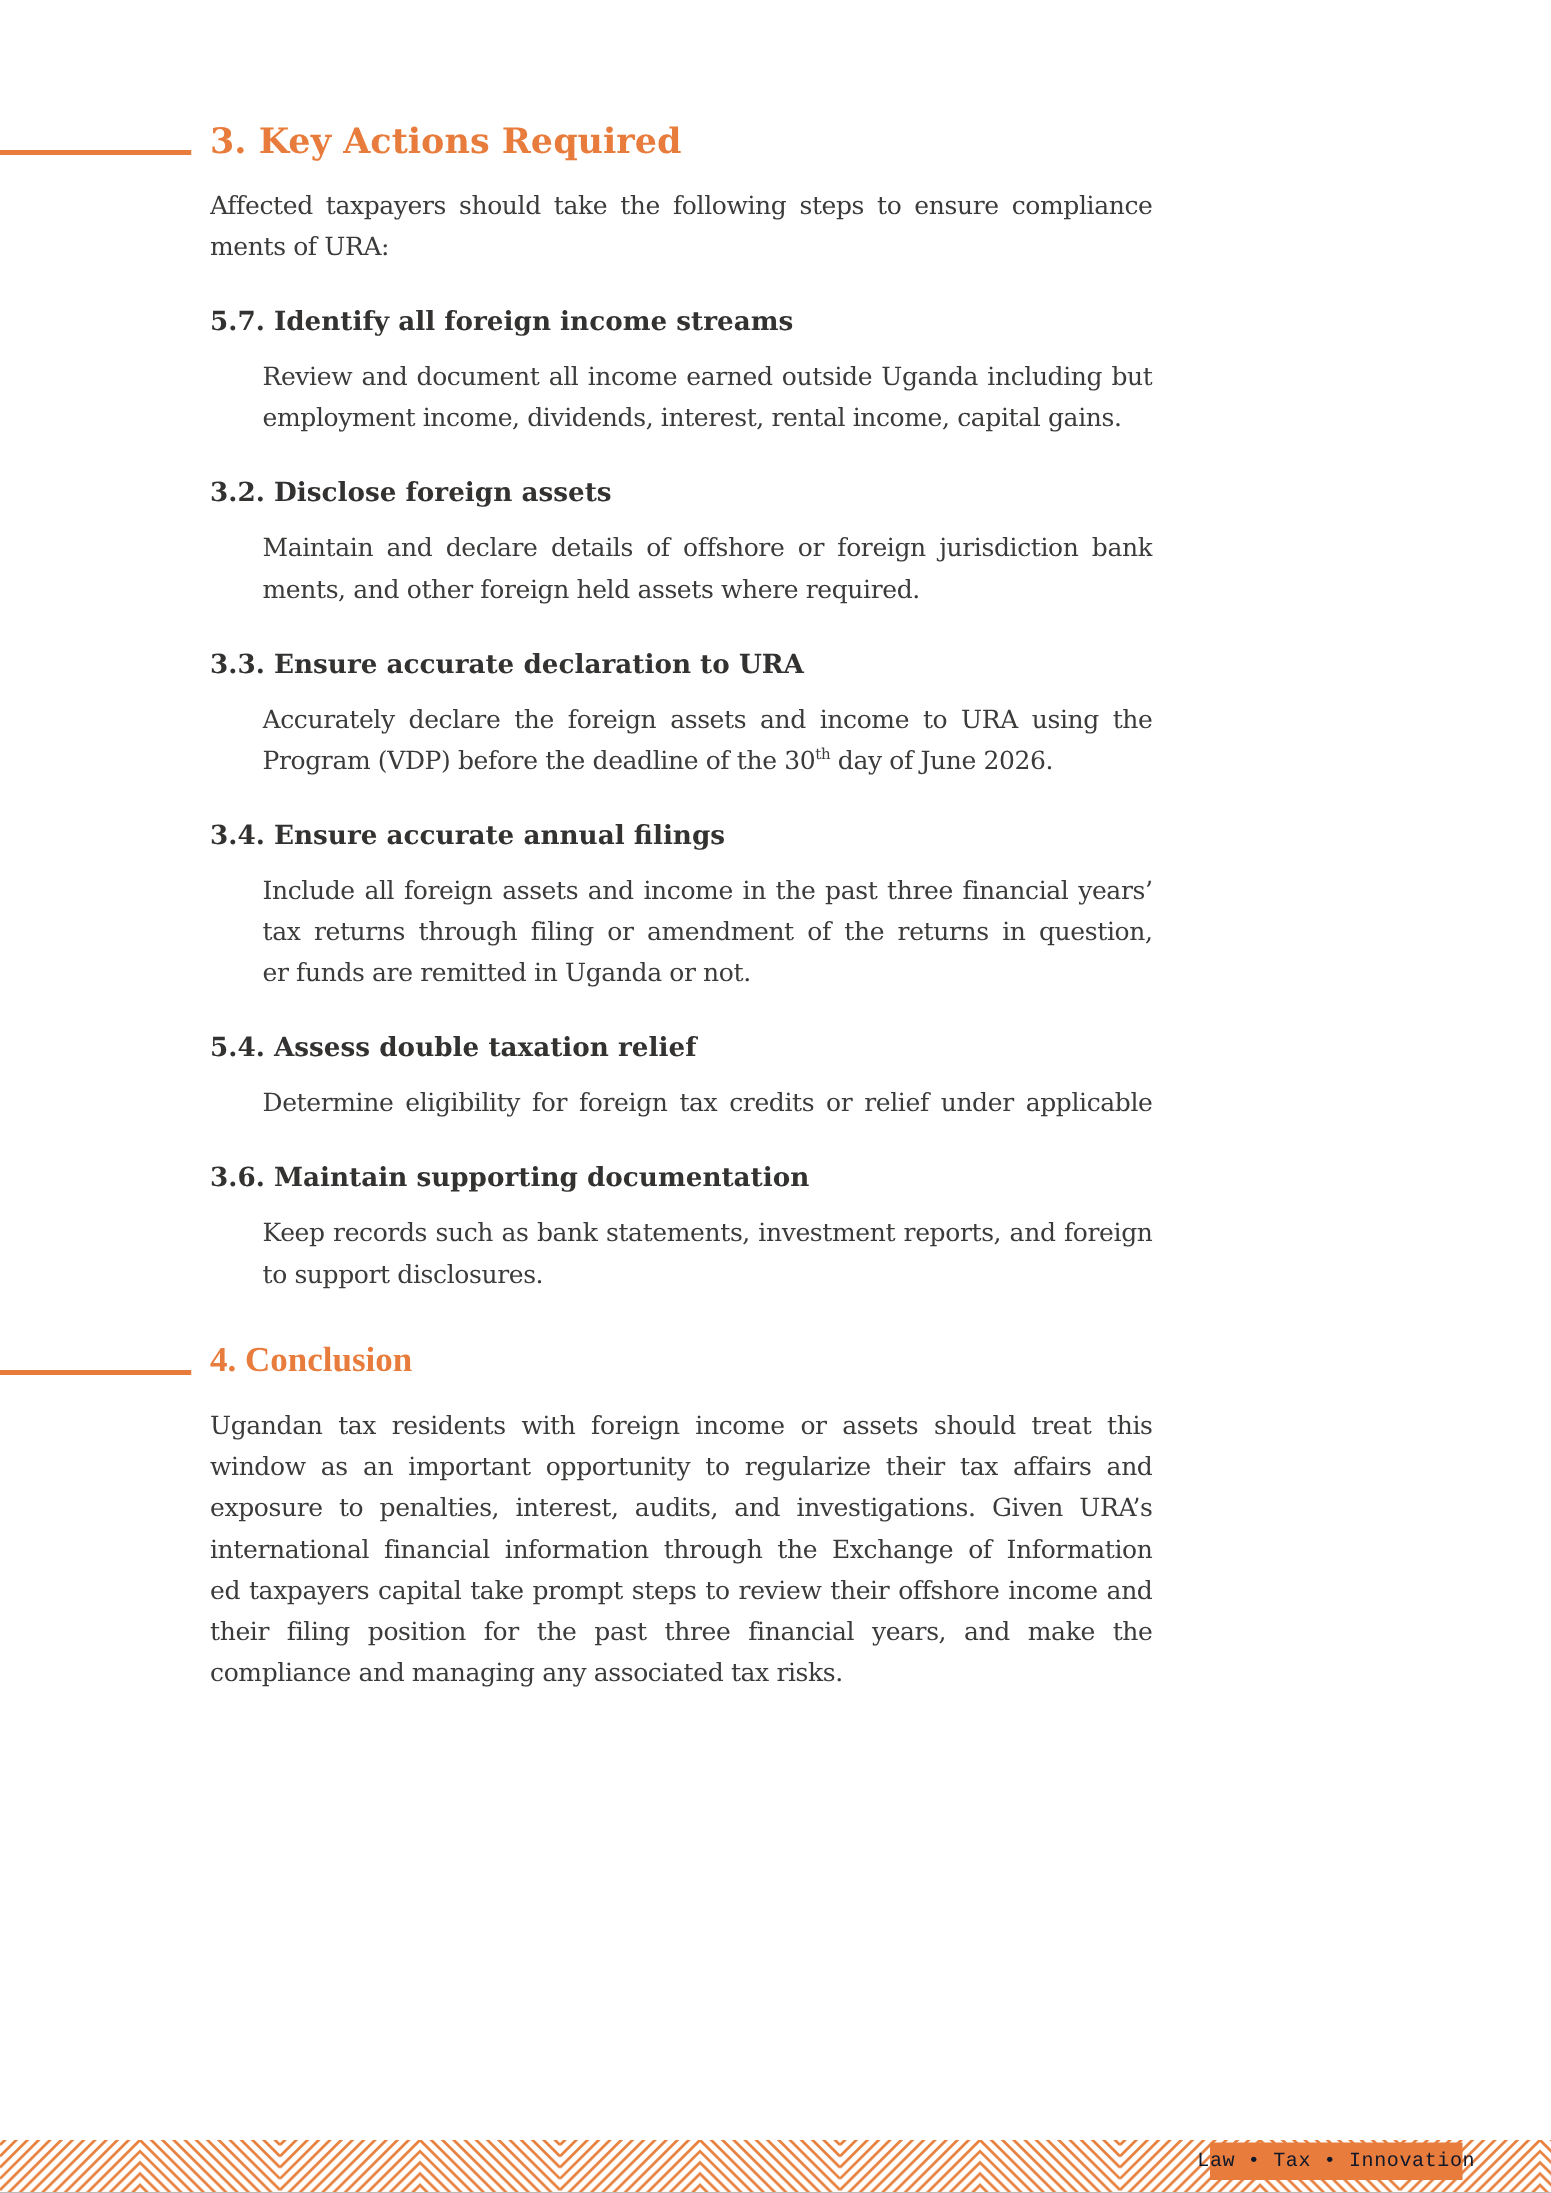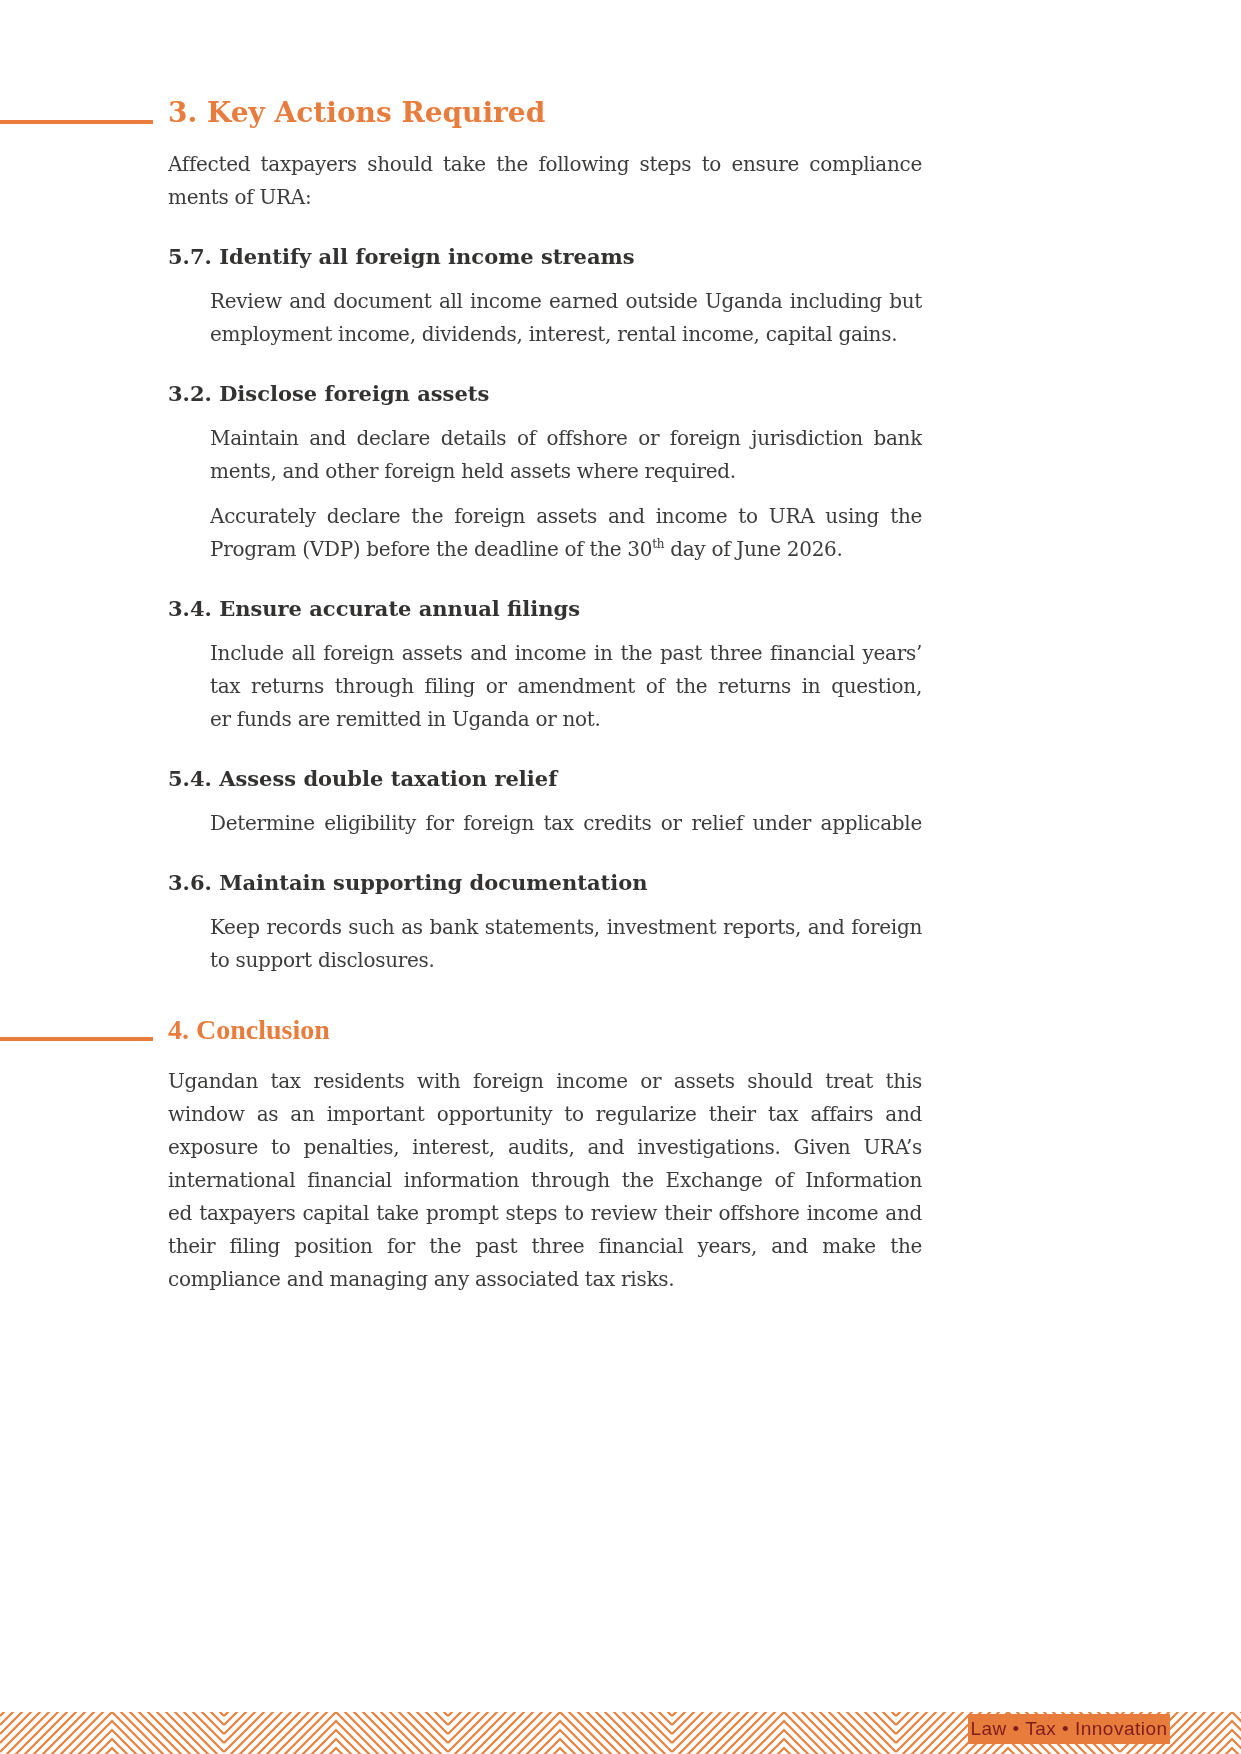--- a/index.html
+++ b/index.html
@@ -61,23 +61,23 @@
   }
   .chevrons{position:absolute;left:0;top:0;display:block;}
   .badge{
     position:absolute;
     right:71px;top:2px;
     width:202px;height:30px;
     background:var(--accent);
     display:flex;align-items:center;justify-content:center;
   }
   .badge span{
-    font-family:Liberation Sans, sans-serif;
-    font-size:19px;
-    color:#7f1d1d;
+    font-family:Liberation Mono, monospace;
+    font-size:16px;
+    color:#0f172a;
     white-space:nowrap;
     letter-spacing:0.5px;
   }
 </style>
 </head>
 <body>
 
 <div class="page">
   <div class="content">
 
@@ -99,20 +99,21 @@
             </div>
           </div>
           <div>
             <h3 class="item-heading">3.2. Disclose foreign assets</h3>
             <div class="item-body">
               <div class="jline">Maintain and declare details of offshore or foreign jurisdiction bank accounts, invest-</div>
               <div class="jline last">ments, and other foreign held assets where required.</div>
             </div>
           </div>
           <div>
+            <h3 class="item-heading">3.3. Ensure accurate declaration to URA</h3>
             <div class="item-body">
               <div class="jline">Accurately declare the foreign assets and income to URA using the Voluntary Disclosure</div>
               <div class="jline last">Program (VDP) before the deadline of the 30<sup>th</sup> day of June 2026.</div>
             </div>
           </div>
           <div>
             <h3 class="item-heading">3.4. Ensure accurate annual filings</h3>
             <div class="item-body">
               <div class="jline">Include all foreign assets and income in the past three financial years’ annual income</div>
               <div class="jline">tax returns through filing or amendment of the returns in question, regardless of wheth-</div>

